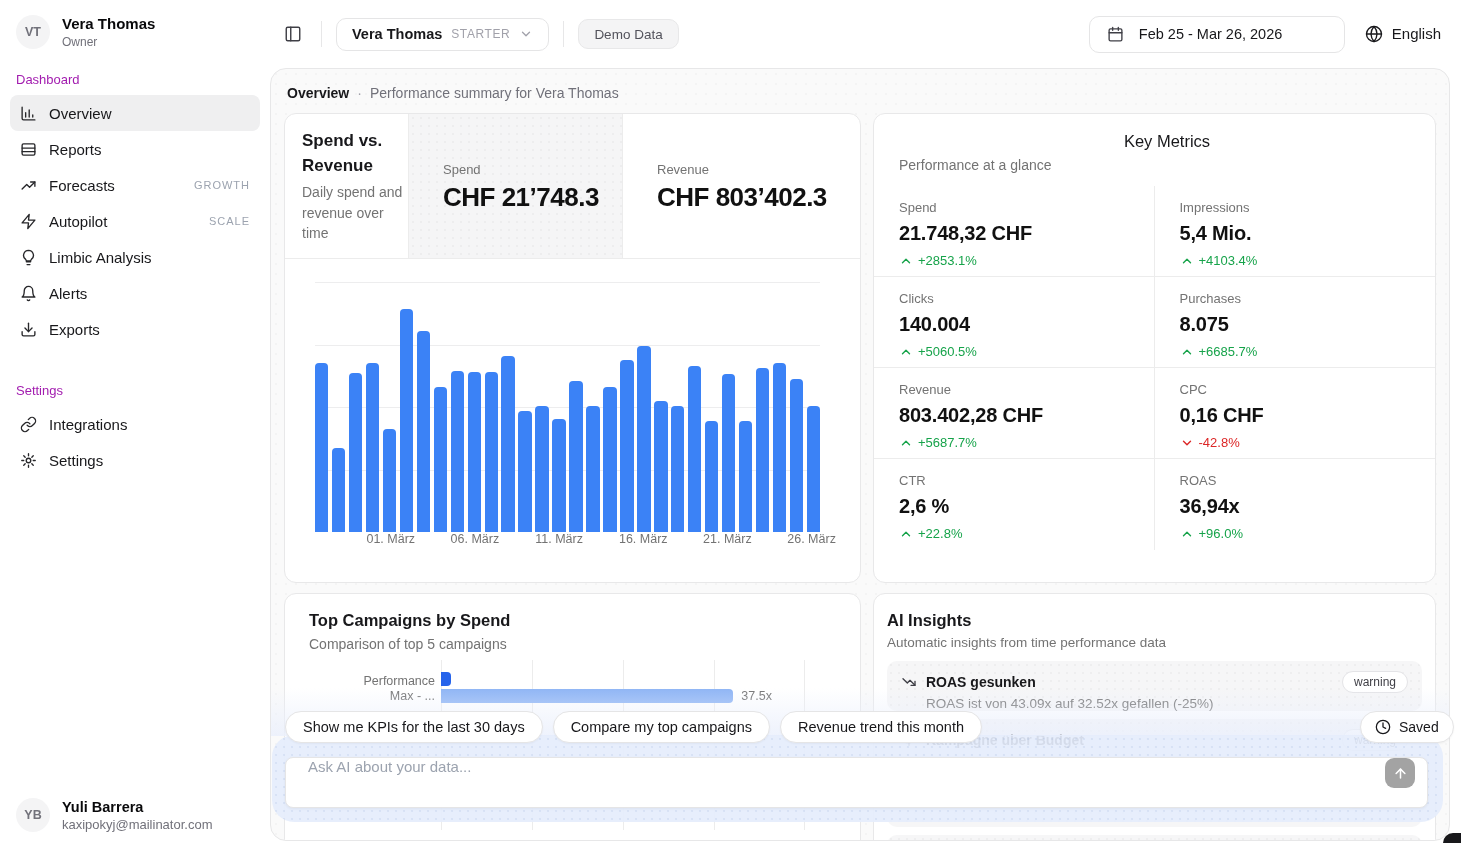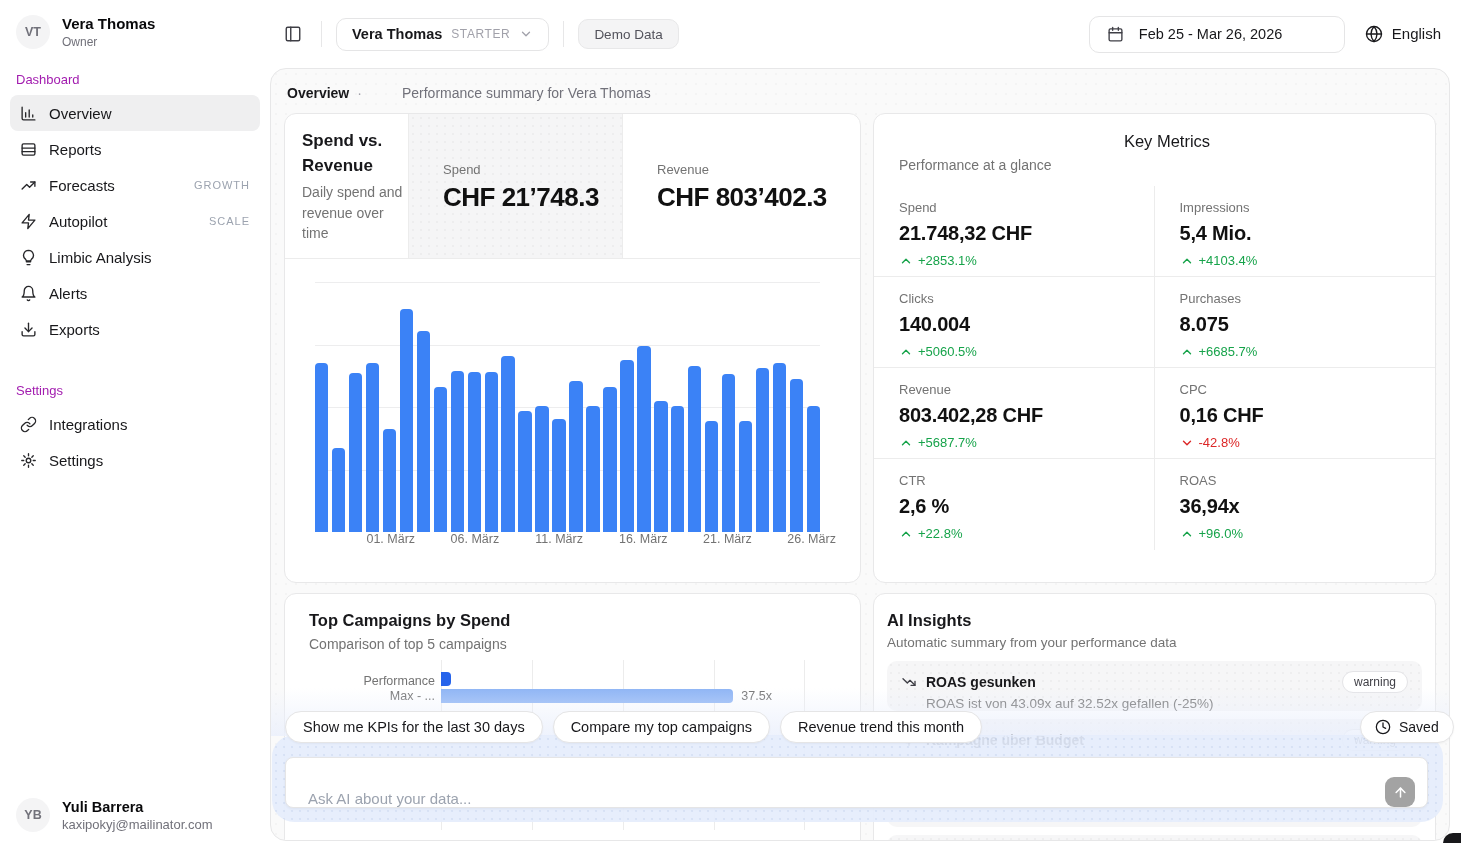--- a/index.html
+++ b/index.html
@@ -44,21 +44,21 @@
     border:1px solid #e5e5e6; border-radius:10px; background:#fff; font-size:14.5px; color:#18181b; cursor:pointer; }
   .lang { display:flex; align-items:flex-start; gap:9px; font-size:15px; font-weight:500; cursor:pointer; }
 
   
   .main { position:absolute; left:270px; top:68px; width:1180px; height:773px;
     background:#fafafa; border:1px solid #e7e7e8; border-radius:16px; overflow:hidden;
     background-image:radial-gradient(rgba(0,0,0,0.025) 1px, transparent 1px); background-size:10px 10px; }
   .page-head { display:flex; align-items:center; gap:8px; padding:16px 16px 12px; font-size:14px; }
   .crumb { font-weight:600; color:#18181b; }
   .crumb-sep { color:#a1a1aa; }
-  .crumb-sub { color:#71717a;margin-left:32px; }
+  .crumb-sub { color:#71717a; }
   .grid { display:grid; grid-template-columns:577px 1fr; gap:10px 12px; margin:0 13px; align-items:start; }
   .card { background:#fff; border:1px solid #e8e8e9; border-radius:12px; overflow:hidden; }
 
   
   .sr-card { height:470px; }
   .sr-head { display:flex; border-bottom:1px solid #ececec; height:145px; }
   .sr-title-box { width:123px; padding:15px 0 0 17px; }
   .sr-title { font-size:17px; font-weight:600; line-height:1.45; color:#18181b; }
   .sr-sub { font-size:14px; color:#737373; line-height:1.45; margin-top:4px; }
   .sr-panel { padding:48px 0 0 34px; }
@@ -129,21 +129,21 @@
     background:rgba(229,237,252,0.92); border-radius:22px;
     background-image:radial-gradient(rgba(90,120,190,0.10) 1px, transparent 1px); background-size:8px 8px; }
   .chips { position:absolute; left:285px; top:711px; display:flex; gap:10px; }
   .chip { height:32px; display:flex; align-items:center; padding:0 17px; background:#fff;
     border:1px solid #e5e5e6; border-radius:999px; font-size:14.5px; color:#18181b;
     box-shadow:0 1px 2px rgba(0,0,0,0.04); cursor:pointer; white-space:nowrap; }
   .saved-btn { position:absolute; left:1360px; top:711px; height:32px; display:flex; align-items:center;
     gap:8px; padding:0 14px; background:#fff; border:1px solid #e5e5e6; border-radius:999px;
     font-size:14px; color:#18181b; box-shadow:0 1px 2px rgba(0,0,0,0.04); cursor:pointer; }
   .chat-input { position:absolute; left:285px; top:757px; width:1143px; height:51px; background:#fff;
-    border:1px solid #e5e5e6; border-radius:8px; display:flex; align-items:flex-end;
+    border:1px solid #e5e5e6; border-radius:8px; display:flex; align-items:flex-start;
     padding:0 12px 0 22px; box-shadow:0 1px 3px rgba(0,0,0,0.05); }
   .chat-input input { flex:1; border:none; outline:none; font-size:15px; color:#18181b;
     font-family:"Liberation Sans", sans-serif; background:transparent; }
   .chat-input input::placeholder { color:#9ca3af; }
   .send-btn { width:30px; height:30px; border-radius:9px; background:#a3a3a3; display:flex;
     align-items:center; justify-content:center; color:#fff; cursor:pointer; border:none; }
 
   .dark-corner { position:absolute; right:0; bottom:0; width:18px; height:10px;
     background:#18181b; border-top-left-radius:12px; }
 </style>
@@ -510,21 +510,21 @@
               <div class="tc-bar-roas" style="width: 74%; background: rgb(143, 181, 245);"></div>
               <span class="tc-val">37.5x</span>
             </div>
           </div>
         </div>
       </div>
     </div>
 
     <div class="card ai-card">
       <div class="ai-title">AI Insights</div>
-      <div class="ai-sub">Automatic summary from your performance data</div>
+      <div class="ai-sub">Automatic insights from time performance data</div>
       <div class="ai-list">
         <div class="insight">
           <div class="ins-row">
             <span class="ins-icon icon">
               <svg width="16" height="16" viewBox="0 0 24 24" fill="none" stroke="currentColor" stroke-width="2" stroke-linecap="round" stroke-linejoin="round">
                   <polyline points="3 7 9.5 13.5 13.5 9.5 21 17"></polyline>
                   <polyline points="15 17 21 17 21 11"></polyline>
                 </svg>
             </span>
             <span class="ins-title">ROAS gesunken</span>

